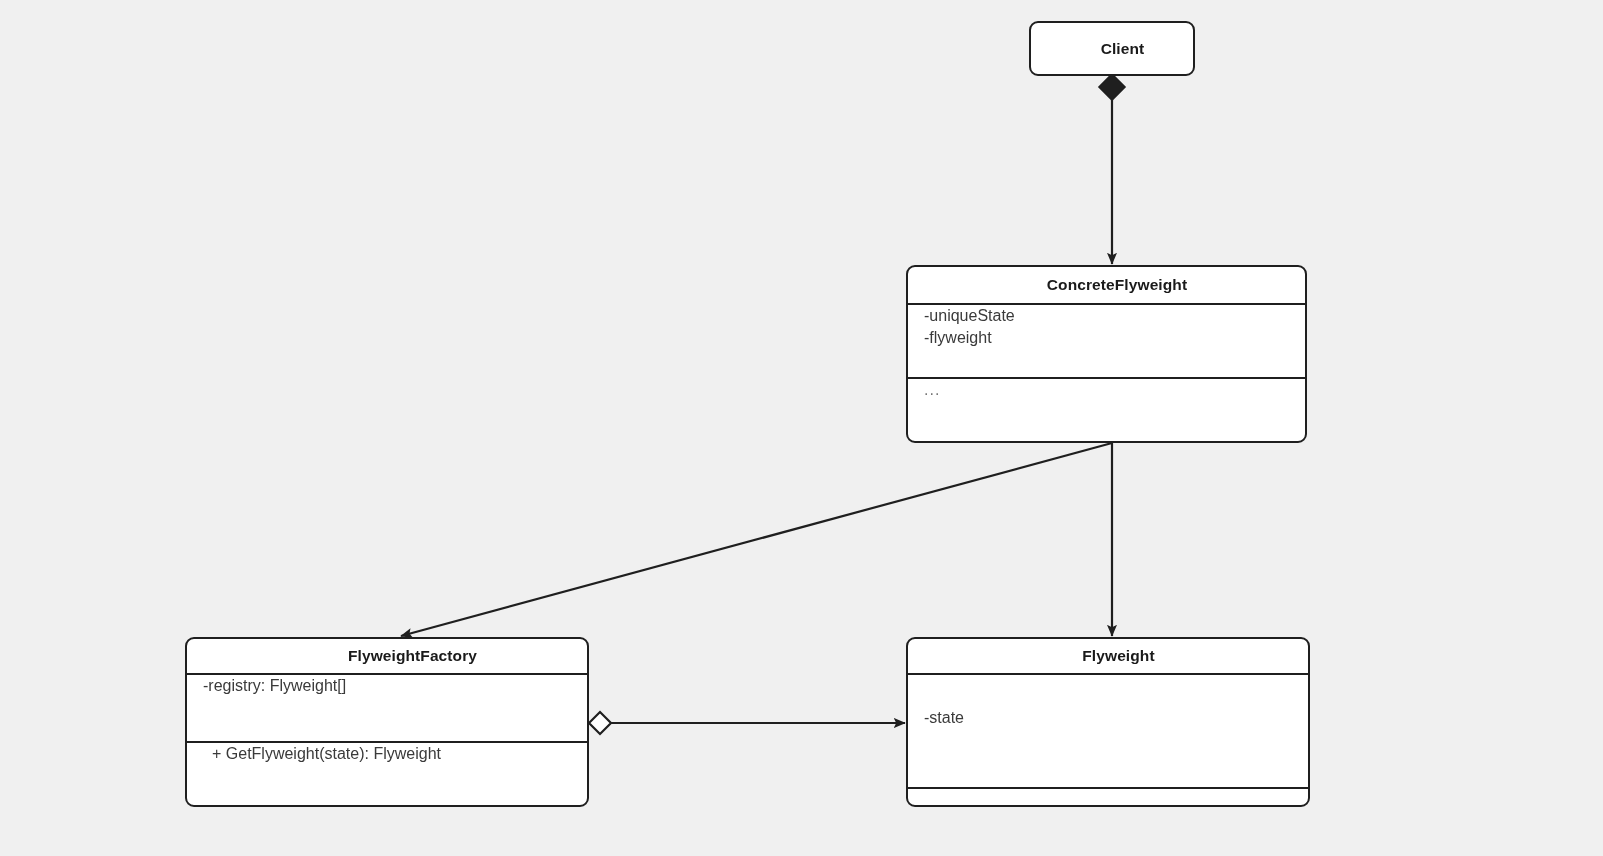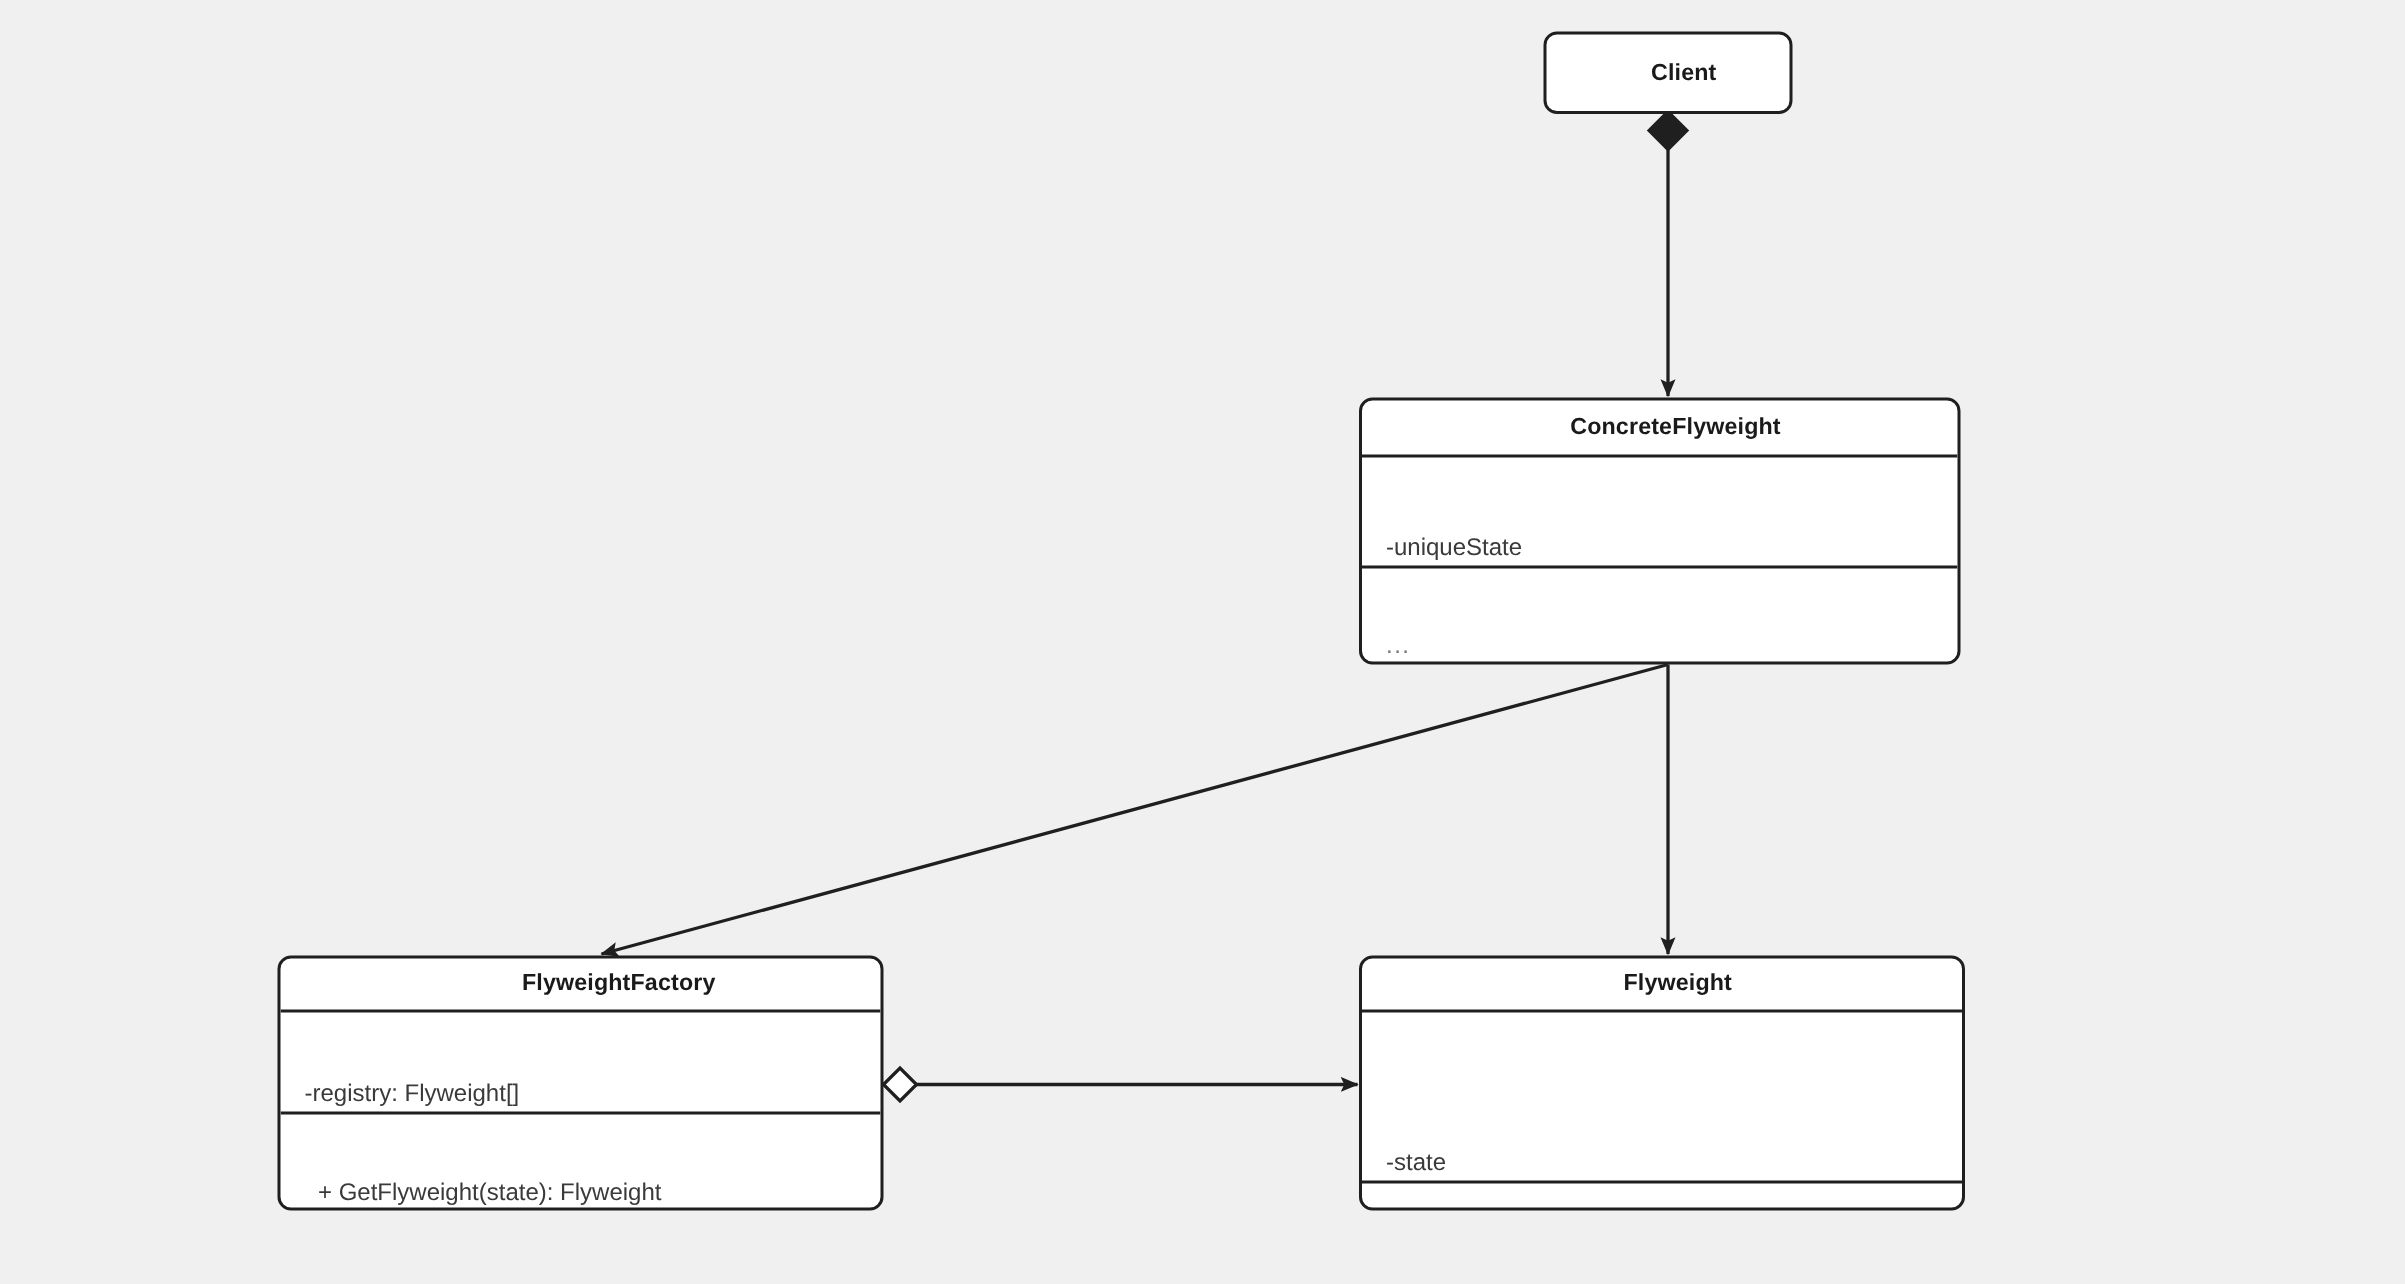--- a/index.html
+++ b/index.html
@@ -52,21 +52,21 @@
     margin-left: 21px;
   }
   .uml-divider {
     height: 0;
     border-top: 2.2px solid #1f1f1f;
   }
   .uml-section {
     box-sizing: border-box;
     display: flex;
     flex-direction: column;
-    justify-content: flex-end;
+    justify-content: flex-start;
     padding-left: 16px;
   }
   .uml-member {
     font-size: 16px;
     color: #3a3a3a;
     line-height: 22px;
     white-space: nowrap;
   }
   .uml-member.muted {
     color: #757575;
@@ -133,20 +133,21 @@
 
   <div class="uml-class" id="class-client">
     <div class="uml-title">Client</div>
   </div>
 
   <div class="uml-class" id="class-concreteflyweight">
     <div class="uml-title">ConcreteFlyweight</div>
     <div class="uml-divider"></div>
     <div class="uml-section attrs">
       <div class="uml-member">-uniqueState</div>
+      <div class="uml-member">-flyweight</div>
     </div>
     <div class="uml-divider"></div>
     <div class="uml-section ops">
       <div class="uml-member muted">...</div>
     </div>
   </div>
 
   <div class="uml-class" id="class-flyweightfactory">
     <div class="uml-title">FlyweightFactory</div>
     <div class="uml-divider"></div>

